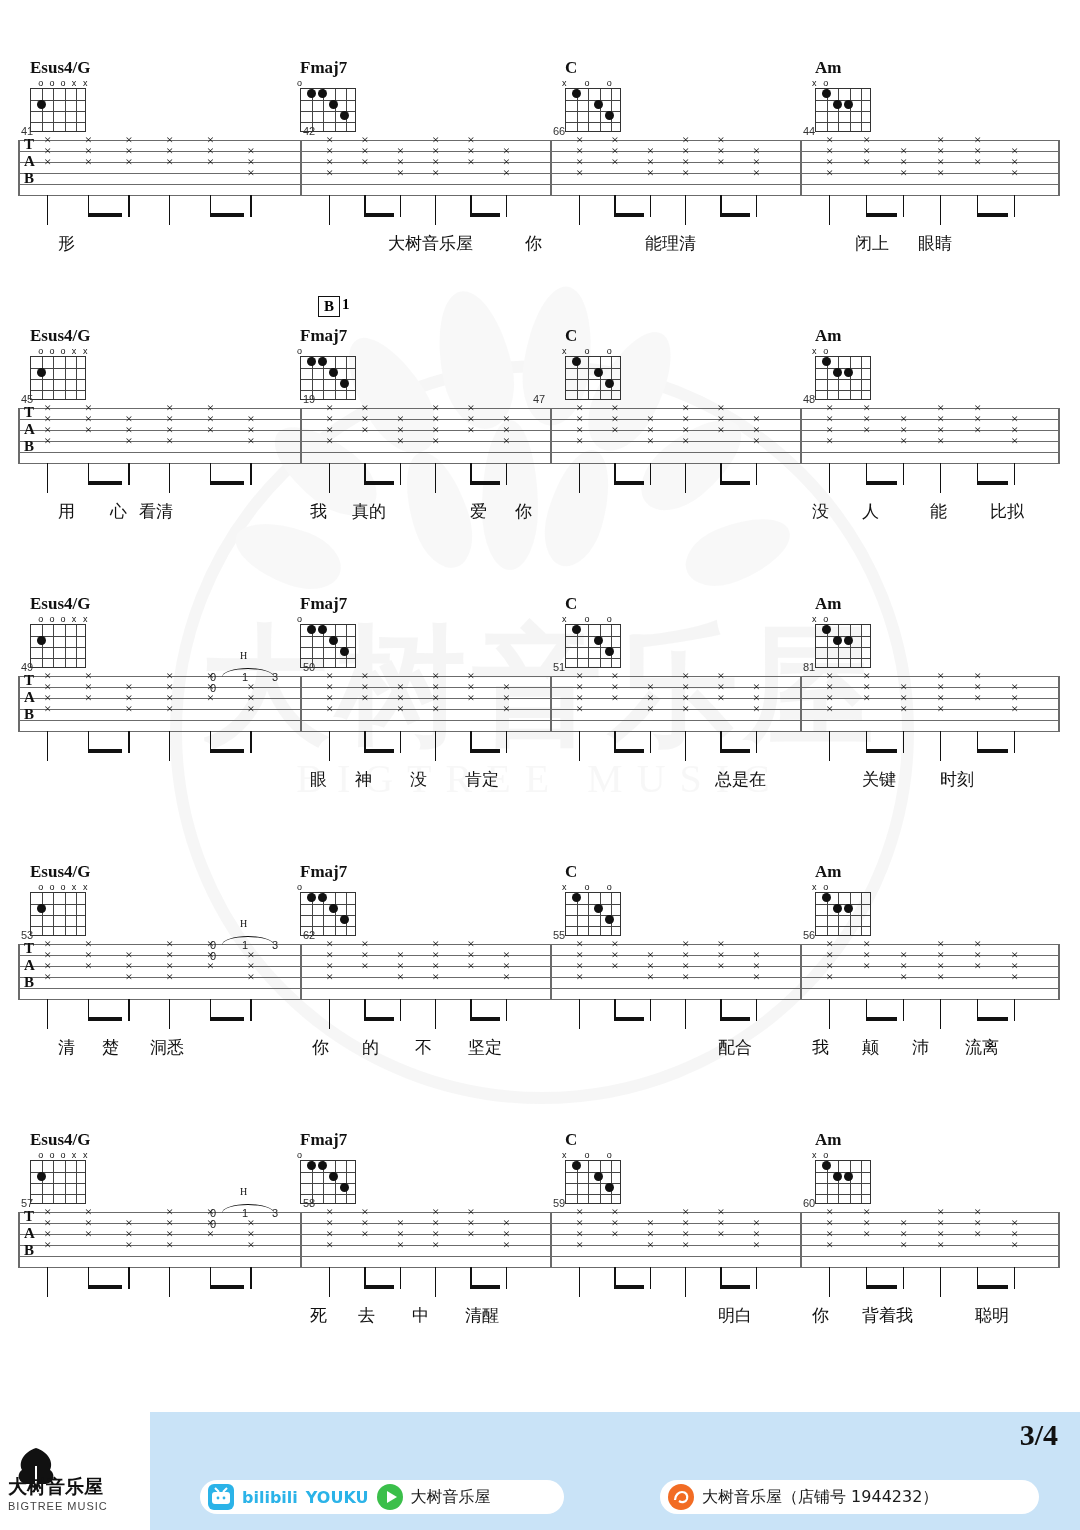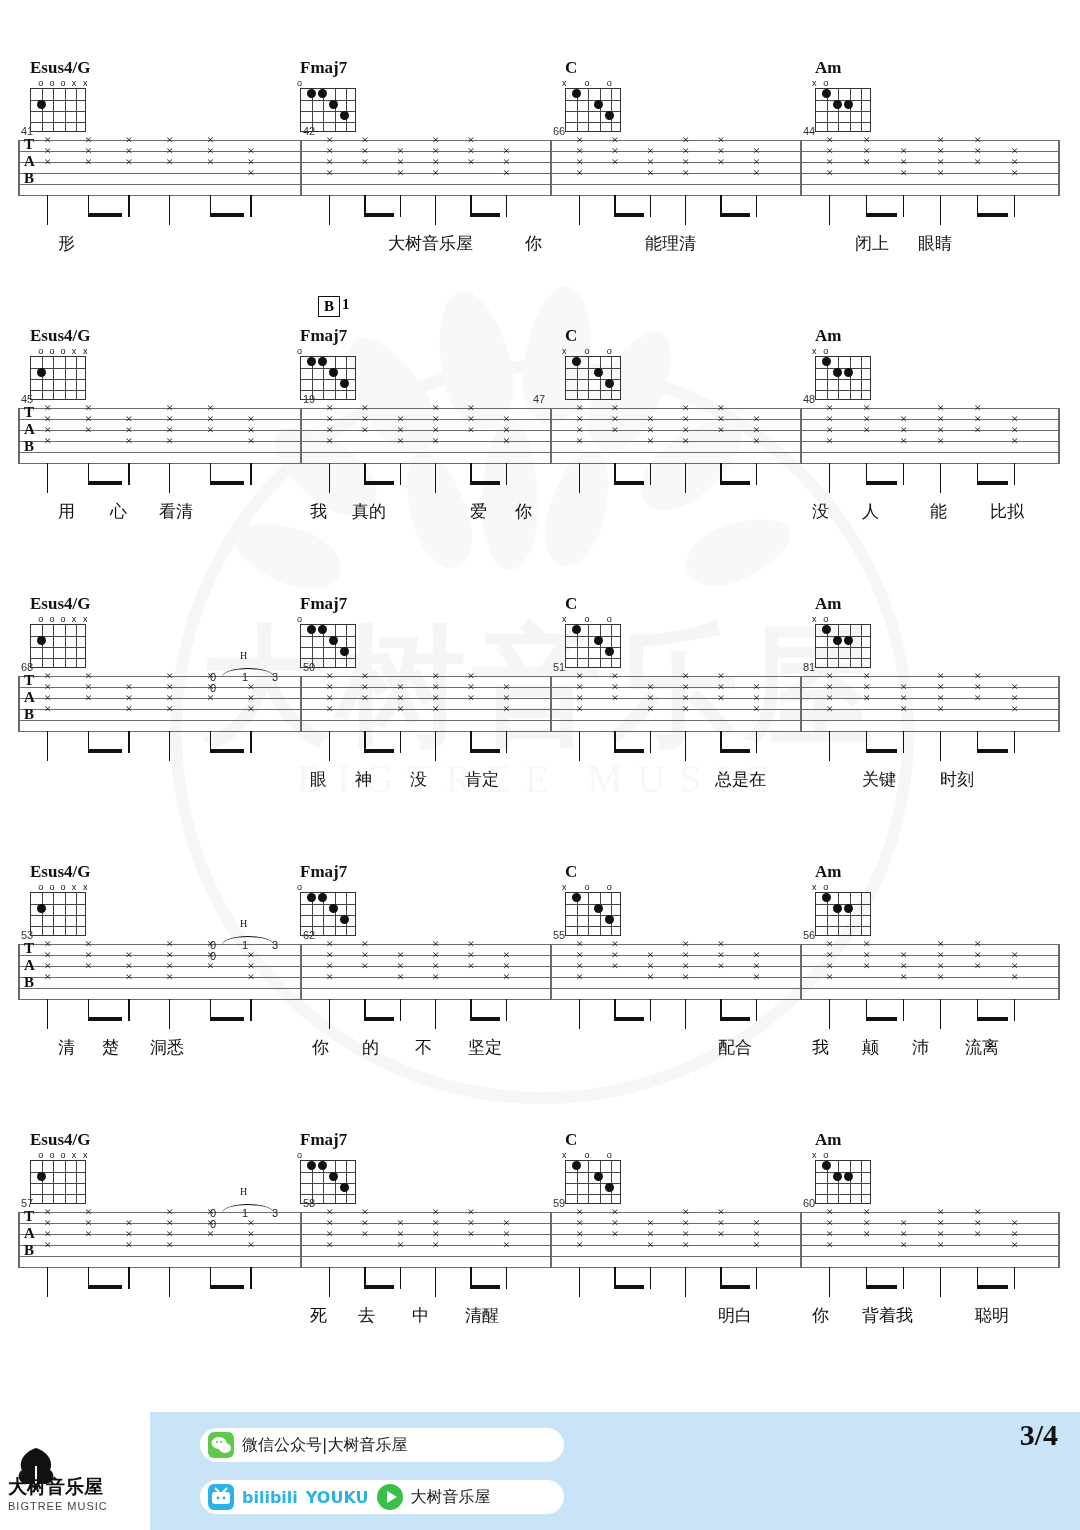--- a/index.html
+++ b/index.html
@@ -530,21 +530,21 @@
         <span class="tabglyph" style="left:974px;top:14px;">×</span>
         <span class="stem" style="left:977px;top:55px;height:22px;"></span>
         <span class="beam" style="left:977px;top:73px;width:31.45px;"></span>
         <span class="tabglyph" style="left:1011px;top:3px;">×</span>
         <span class="tabglyph" style="left:1011px;top:14px;">×</span>
         <span class="tabglyph" style="left:1011px;top:25px;">×</span>
         <span class="stem" style="left:1014px;top:55px;height:22px;"></span>
       </div>
       <span class="lyric" style="left:58px;top:192px;">用</span>
       <span class="lyric" style="left:110px;top:192px;">心</span>
-      <span class="lyric" style="left:159px;top:192px;">看清</span>
+      <span class="lyric" style="left:139px;top:192px;">看清</span>
       <span class="lyric" style="left:310px;top:192px;">我</span>
       <span class="lyric" style="left:352px;top:192px;">真的</span>
       <span class="lyric" style="left:470px;top:192px;">爱</span>
       <span class="lyric" style="left:515px;top:192px;">你</span>
       <span class="lyric" style="left:812px;top:192px;">没</span>
       <span class="lyric" style="left:862px;top:192px;">人</span>
       <span class="lyric" style="left:930px;top:192px;">能</span>
       <span class="lyric" style="left:990px;top:192px;">比拟</span>
     </div>
     <div class="system" style="position:absolute;left:0;top:576px;width:1080px;height:258px;">
@@ -631,21 +631,21 @@
         <div class="tabline" style="top:11px;"></div>
         <div class="tabline" style="top:22px;"></div>
         <div class="tabline" style="top:33px;"></div>
         <div class="tabline" style="top:44px;"></div>
         <div class="tabline" style="top:55px;"></div>
         <div class="tabedge" style="left:18px;top:0;height:55px;"></div>
         <div class="tabedge" style="left:1058px;top:0;height:55px;"></div>
         <span class="tabletter" style="left:24px;top:-4px;">T</span>
         <span class="tabletter" style="left:24px;top:13.05px;">A</span>
         <span class="tabletter" style="left:24px;top:30.1px;">B</span>
-        <span class="measnum" style="left:21px;top:-15px;">68</span>
+        <span class="measnum" style="left:21px;top:-15px;">49</span>
         <div class="tabedge" style="left:300px;top:0;height:55px;"></div>
         <span class="measnum" style="left:303px;top:-15px;">50</span>
         <div class="tabedge" style="left:550px;top:0;height:55px;"></div>
         <span class="measnum" style="left:553px;top:-15px;">51</span>
         <div class="tabedge" style="left:800px;top:0;height:55px;"></div>
         <span class="measnum" style="left:803px;top:-15px;">81</span>
         <span class="tabglyph" style="left:44px;top:-8px;">×</span>
         <span class="tabglyph" style="left:44px;top:3px;">×</span>
         <span class="tabglyph" style="left:44px;top:14px;">×</span>
         <span class="tabglyph" style="left:44px;top:25px;">×</span>
@@ -1234,31 +1234,20 @@
   <div class="footer-blue"></div>
   <div class="footer-logo">
     <svg class="logo-mark" viewBox="0 0 44 46">
       <path d="M22 2 C10 6 4 16 8 24 C2 28 4 38 14 38 L20 38 L20 46 L24 46 L24 38 L30 38 C40 38 42 28 36 24 C40 16 34 6 22 2 Z" fill="#111"></path>
       <path d="M21 20 L23 20 L23 46 L21 46 Z" fill="#fff"></path>
     </svg>
     <div class="logo-text1">大树音乐屋</div>
     <div class="logo-text2">BIGTREE MUSIC</div>
   </div>
 
-  <div class="pill" style="left:200px;top:16px;width:340px;">
-    <span class="cicon" style="background:#5fc94a;">
-      <svg viewBox="0 0 26 26" width="26" height="26">
-          <ellipse cx="11" cy="11" rx="7.5" ry="6" fill="#fff"></ellipse>
-          <ellipse cx="17" cy="16" rx="6" ry="5" fill="#fff"></ellipse>
-          <circle cx="9" cy="10" r="1.1" fill="#5fc94a"></circle>
-          <circle cx="13" cy="10" r="1.1" fill="#5fc94a"></circle>
-        </svg>
-    </span>
-    <span class="ptxt">微信公众号|大树音乐屋</span>
-  </div>
 
 
   <div class="pill" style="left:200px;top:68px;width:340px;">
     <span class="cicon" style="background:#2bb3e8;">
       <svg viewBox="0 0 26 26" width="26" height="26">
           <rect x="4" y="8" width="18" height="12" rx="3" fill="#fff"></rect>
           <circle cx="10" cy="14" r="1.4" fill="#2bb3e8"></circle>
           <circle cx="16" cy="14" r="1.4" fill="#2bb3e8"></circle>
           <path d="M7 4 L11 8 M19 4 L15 8" stroke="#fff" stroke-width="2" fill="none"></path>
         </svg>
@@ -1266,15 +1255,23 @@
     <span class="ptxt" style="color:#2bb3e8;font-weight:bold;">bilibili</span>
     <span class="ptxt" style="color:#2bb3e8;font-weight:bold;">YOUKU</span>
     <span class="cicon" style="background:#3bbf4a;margin-left:8px;border-radius:50%;">
       <svg viewBox="0 0 26 26" width="26" height="26">
           <polygon points="10,7 20,13 10,19" fill="#fff"></polygon>
         </svg>
     </span>
     <span class="ptxt">大树音乐屋</span>
   </div>
 
+  <div class="pill" style="left:660px;top:68px;width:355px;">
+    <span class="cicon" style="background:#f26c24;border-radius:50%;">
+      <svg viewBox="0 0 26 26" width="26" height="26">
+          <path d="M7 16 C7 11 11 8 14 8 C18 8 20 11 19 15 C18 18 14 19 11 17" stroke="#fff" stroke-width="2.2" fill="none"></path>
+        </svg>
+    </span>
+    <span class="ptxt">大树音乐屋（店铺号 1944232）</span>
+  </div>
 
   <div class="pagenum">3/4</div>
 </div>
 
 </body></html>

